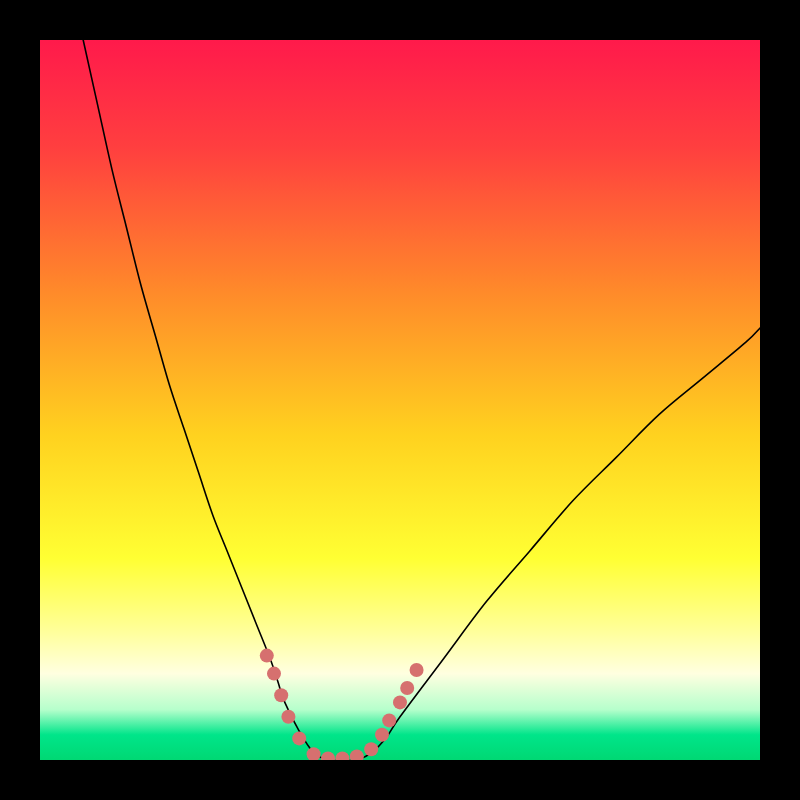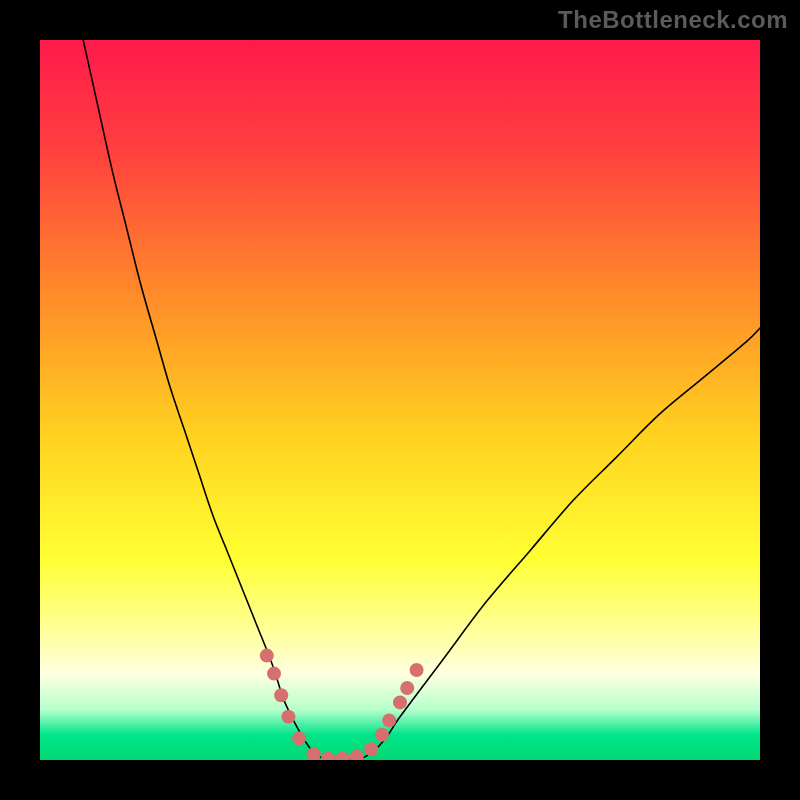--- a/index.html
+++ b/index.html
@@ -34,21 +34,20 @@
     letter-spacing: 0.5px;
     user-select: none;
   }
   svg { display: block; }
 </style>
 </head>
 <body>
 
 <div class="frame">
 
-  <div class="watermark">TheBottleneck.com</div>
 
   <div class="plot-area">
     <svg id="chart-svg" width="720" height="720" viewBox="0 0 720 720">
       <defs>
         <linearGradient id="bg-grad" x1="0" y1="0" x2="0" y2="1">
             <stop offset="0%" stop-color="#ff1a4b"></stop>
             <stop offset="15%" stop-color="#ff3f3f"></stop>
             <stop offset="35%" stop-color="#ff8a2a"></stop>
             <stop offset="55.00000000000001%" stop-color="#ffd21f"></stop>
             <stop offset="72%" stop-color="#ffff33"></stop>

